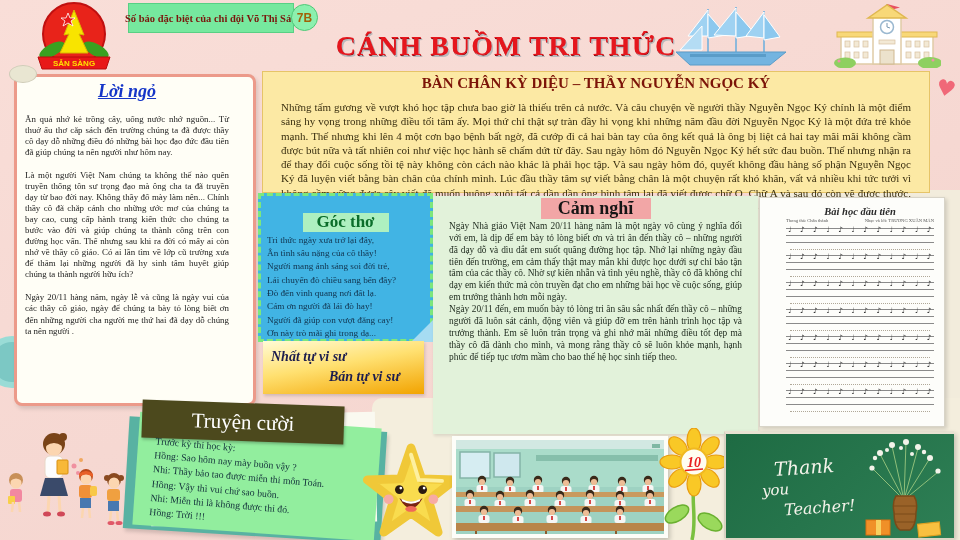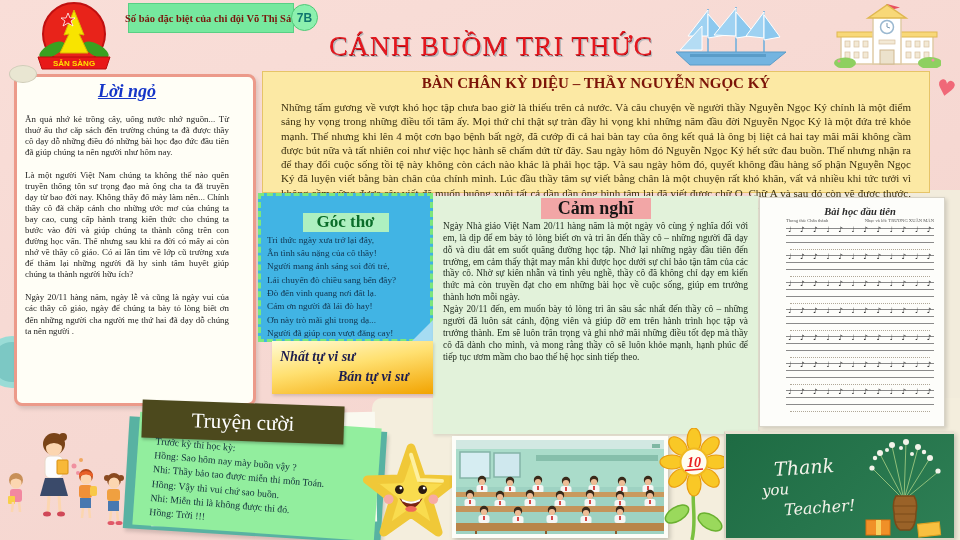--- a/index.html
+++ b/index.html
@@ -7,23 +7,23 @@
         background:linear-gradient(160deg,#f9ded8 0%,#f6d8d2 55%,#f4d4cc 100%);
         font-family:"Liberation Serif",serif;}
   #page *{box-sizing:border-box;}
 
   
   .masthead{position:absolute;left:128px;top:3px;width:166px;height:30px;background:#76e89e;
             border:1px solid #58d084;display:flex;align-items:center;justify-content:center;}
   .masthead span{font-weight:bold;font-size:10.5px;color:#7a150c;white-space:nowrap;}
   .badge-7b{position:absolute;left:291px;top:4px;width:27px;height:27px;border-radius:50%;
             background:#8cf0ae;border:1px solid #50c878;display:flex;align-items:center;justify-content:center;
-            font-weight:bold;font-size:12px;color:#0f766e;font-family:"Liberation Sans",sans-serif;}
-  .main-title{position:absolute;left:276px;top:30px;width:430px;text-align:center;
-              font-size:28px;font-weight:normal;color:#e5161d;letter-spacing:1px;
+            font-weight:bold;font-size:12px;color:#a16207;font-family:"Liberation Sans",sans-serif;}
+  .main-title{position:absolute;left:291px;top:30px;width:430px;text-align:center;
+              font-size:28px;font-weight:bold;color:#e5161d;letter-spacing:1px;
               text-shadow:1.5px 1.5px 0 #b8babd, .5px .5px 0 #8a0a10;}
   .logo{position:absolute;left:22px;top:1px;}
   .ship{position:absolute;left:668px;top:4px;}
   .school{position:absolute;left:833px;top:2px;}
   .heart{position:absolute;left:936px;top:76px;font-size:22px;color:#f06878;transform:rotate(12deg);
          font-family:"DejaVu Sans",sans-serif;}
 
   
   .cream-bg{position:absolute;left:372px;top:398px;width:588px;height:142px;background:#f4eedd;
             border-radius:10px 0 0 0;}
@@ -50,27 +50,27 @@
   .goc-tho{position:absolute;left:258px;top:193px;width:175px;height:149px;background:#41b4e4;
            border:3px dashed #7de87d;padding:1px 6px;}
   .goc-tho::after{content:"";position:absolute;right:-3px;bottom:-3px;width:0;height:0;
                   border-left:22px solid transparent;border-bottom:22px solid #a6dcf2;}
   .goc-tho h3{margin:16px auto 2px auto;width:86px;text-align:center;font-size:17px;color:#0b6e2a;
               background:#aef0c0;line-height:1.1;}
   .goc-tho div{font-size:9.2px;line-height:1.45;color:#11334e;}
 
   
   .cam-nghi{position:absolute;left:433px;top:196px;width:325px;height:238px;background:#e2f2da;
-            padding:2px 10px;box-shadow:1px 2px 3px rgba(0,0,0,.1);}
+            padding:2px 16px;box-shadow:1px 2px 3px rgba(0,0,0,.1);}
   .cam-nghi h3{margin:0 auto 2px auto;width:110px;text-align:center;font-size:18px;color:#151515;
                background:#f2a6a6;line-height:1.15;}
   .cam-nghi p{margin:0;font-size:9.4px;line-height:1.27;text-align:justify;color:#1c281c;}
 
   
-  .proverb{position:absolute;left:272px;top:341px;width:161px;height:53px;
+  .proverb{position:absolute;left:263px;top:341px;width:161px;height:53px;
            background:linear-gradient(170deg,#fffbd6 0%,#ffe070 45%,#f2a300 100%);
            padding:6px 8px;box-shadow:1px 2px 3px rgba(0,0,0,.15);}
   .proverb div{font-size:14px;font-weight:bold;font-style:italic;color:#1c1c4e;line-height:1.4;}
   .proverb .l2{margin-left:58px;}
 
   
   .joke-teal{position:absolute;left:126px;top:424px;width:258px;height:112px;background:#58b2a2;
              transform:rotate(3.5deg);box-shadow:2px 3px 4px rgba(0,0,0,.15);}
   .joke-white{position:absolute;left:150px;top:414px;width:226px;height:110px;background:#faf9f0;
               transform:rotate(-1.2deg);}
@@ -195,22 +195,22 @@
   </section>
 
   <section class="goc-tho">
     <h3>Góc thơ</h3>
     <div>Tri thức ngày xưa trở lại đây,</div>
     <div>Ân tình sâu nặng của cô thầy!</div>
     <div>Người mang ánh sáng soi đời trẻ,</div>
     <div>Lái chuyến đò chiều sang bến đây?</div>
     <div>Đò đến vinh quang nơi đất lạ.</div>
     <div>Cám ơn người đã lái đò hay!</div>
+    <div>Người đã giúp con vượt đắng cay!</div>
     <div>Ơn này trò mãi ghi trong dạ...</div>
-    <div>Người đã giúp con vượt đắng cay!</div>
   </section>
 
   <section class="cam-nghi">
     <h3>Cảm nghĩ</h3>
     <p>Ngày Nhà giáo Việt Nam 20/11 hàng năm là một ngày vô cùng ý nghĩa đối với em, là dịp để em bày tỏ lòng biết ơn và tri ân đến thầy cô – những người đã dạy dỗ và dìu dắt em suốt quãng đường học tập. Nhớ lại những ngày đầu tiên đến trường, em cảm thấy thật may mắn khi được học dưới sự chỉ bảo tận tâm của các thầy cô. Nhờ sự kiên nhẫn và tình yêu nghề, thầy cô đã không chỉ dạy em kiến thức mà còn truyền đạt cho em những bài học về cuộc sống, giúp em trưởng thành hơn mỗi ngày.</p>
     <p>Ngày 20/11 đến, em muốn bày tỏ lòng tri ân sâu sắc nhất đến thầy cô – những người đã luôn sát cánh, động viên và giúp đỡ em trên hành trình học tập và trưởng thành. Em sẽ luôn trân trọng và ghi nhớ mãi những điều tốt đẹp mà thầy cô đã dành cho mình, và mong rằng thầy cô sẽ luôn khỏe mạnh, hạnh phúc để tiếp tục ươm mầm cho bao thế hệ học sinh tiếp theo.</p>
   </section>
 
   <div class="proverb">
     <div class="l1">Nhất tự vi sư</div>

